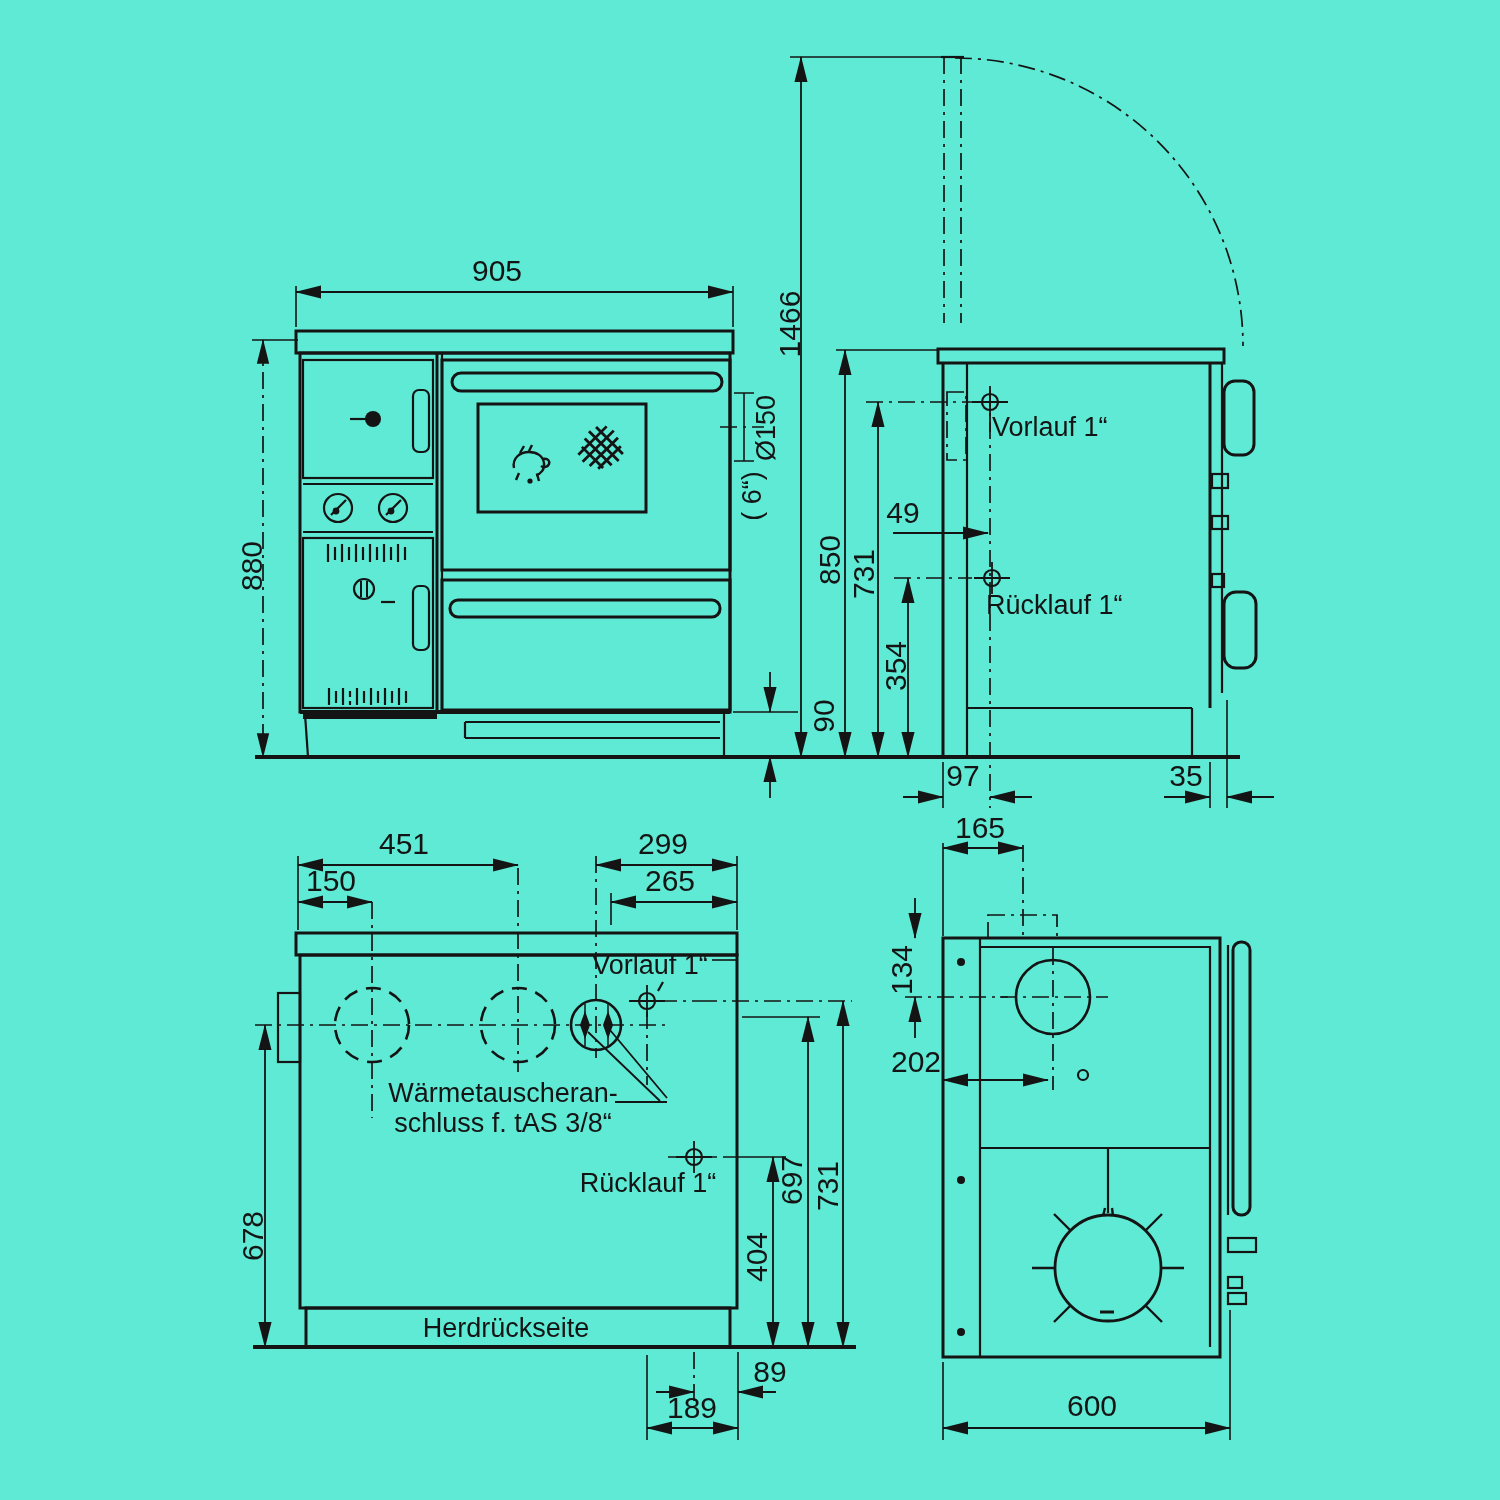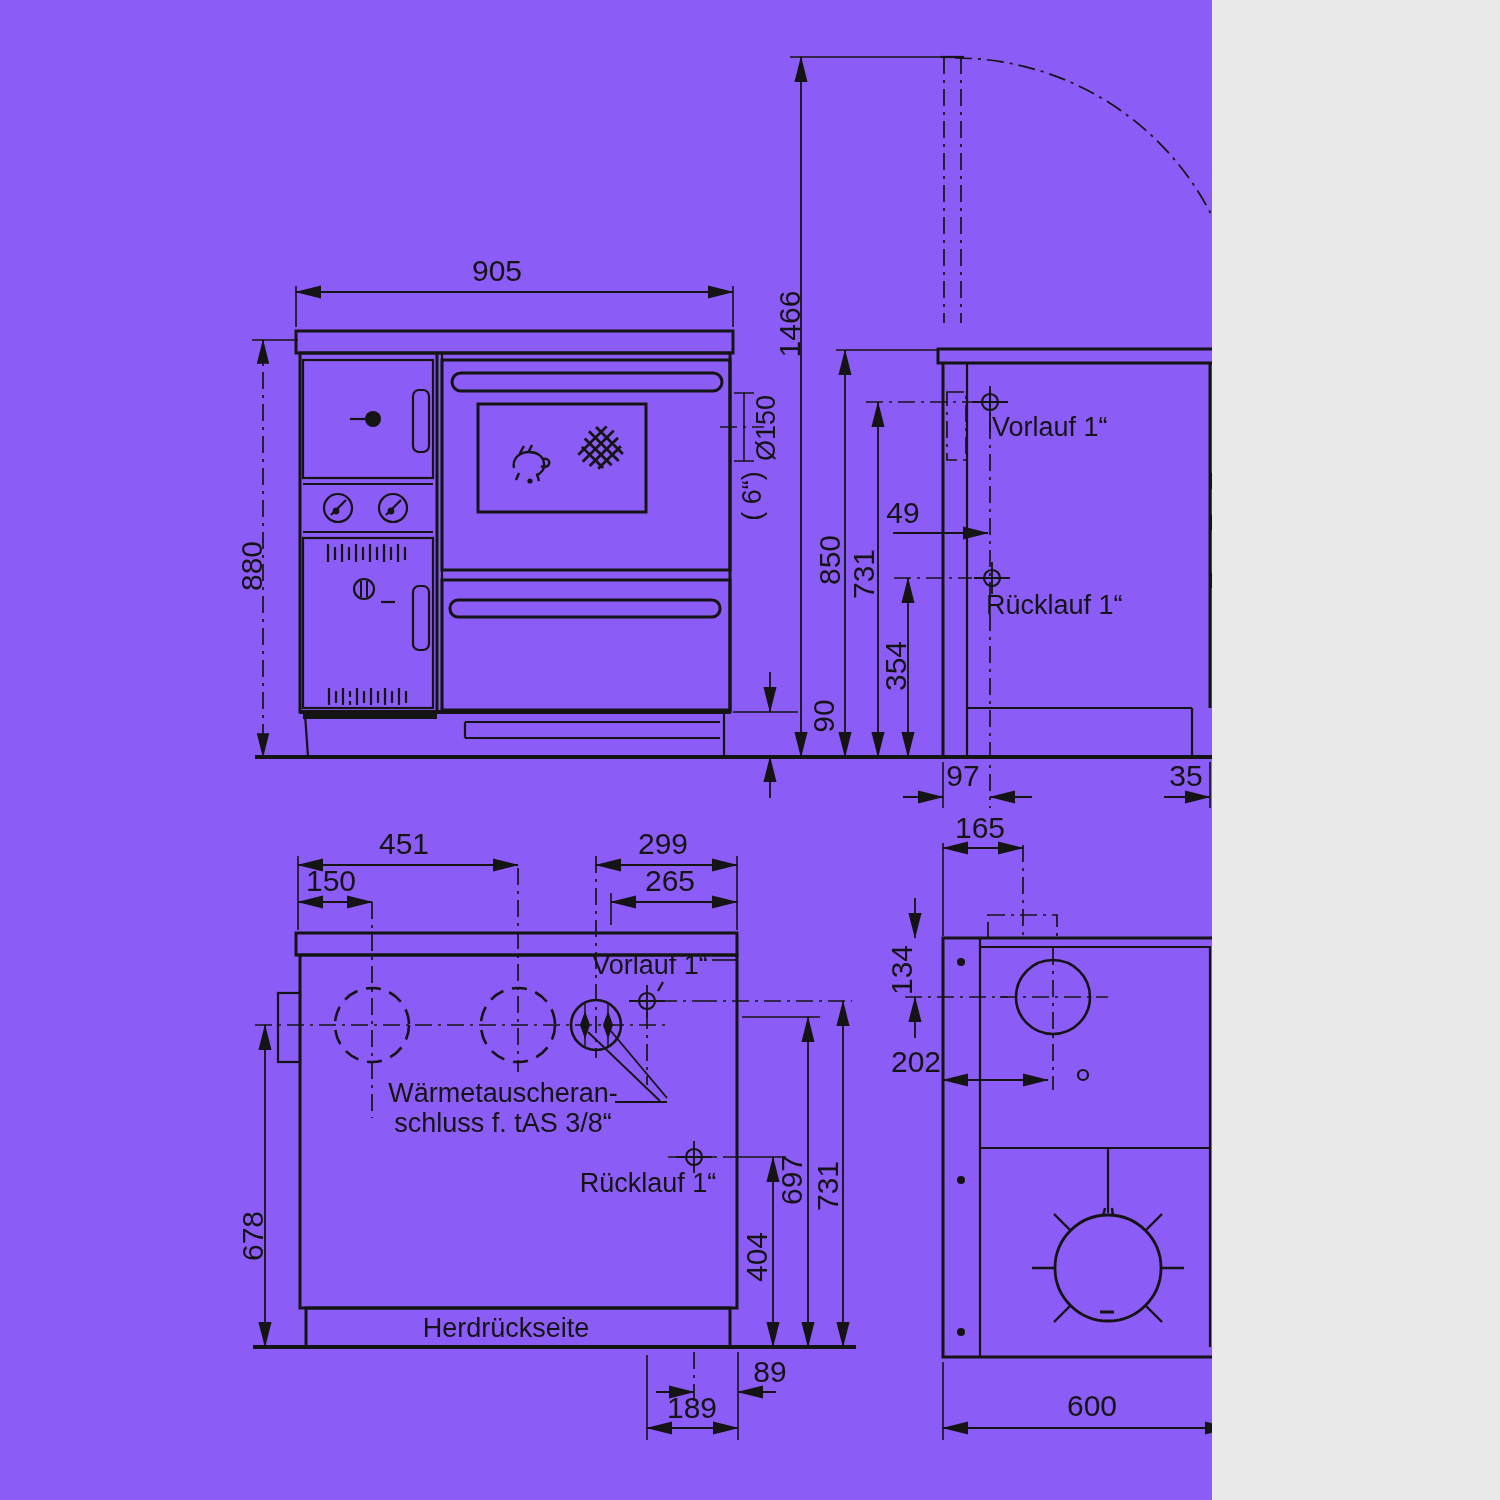--- a/index.html
+++ b/index.html
@@ -1,16 +1,16 @@
 <!DOCTYPE html>
 <html><head>
 <meta charset="utf-8">
 <style>
   html,body{margin:0;padding:0;background:#e9e9e9;}
-  .page{width:1212px;height:1500px;background:#8b5cf6;position:relative;overflow:hidden;}
+  .page{width:1500px;height:1500px;background:#5eead4;position:relative;overflow:hidden;}
   svg{display:block;}
   text{font-family:"Liberation Sans","DejaVu Sans",sans-serif;fill:#141414;}
   .dim{font-size:30px;}
   .lbl{font-size:27px;}
   .ln{stroke:#141414;fill:none;}
   .w3{stroke-width:3;}
   .w2{stroke-width:2.2;}
   .dimln{stroke:#141414;stroke-width:1.8;fill:none;}
   .ext{stroke:#141414;stroke-width:1.6;fill:none;}
   .cdash{stroke:#141414;stroke-width:1.7;fill:none;stroke-dasharray:17 6 3 6;}

